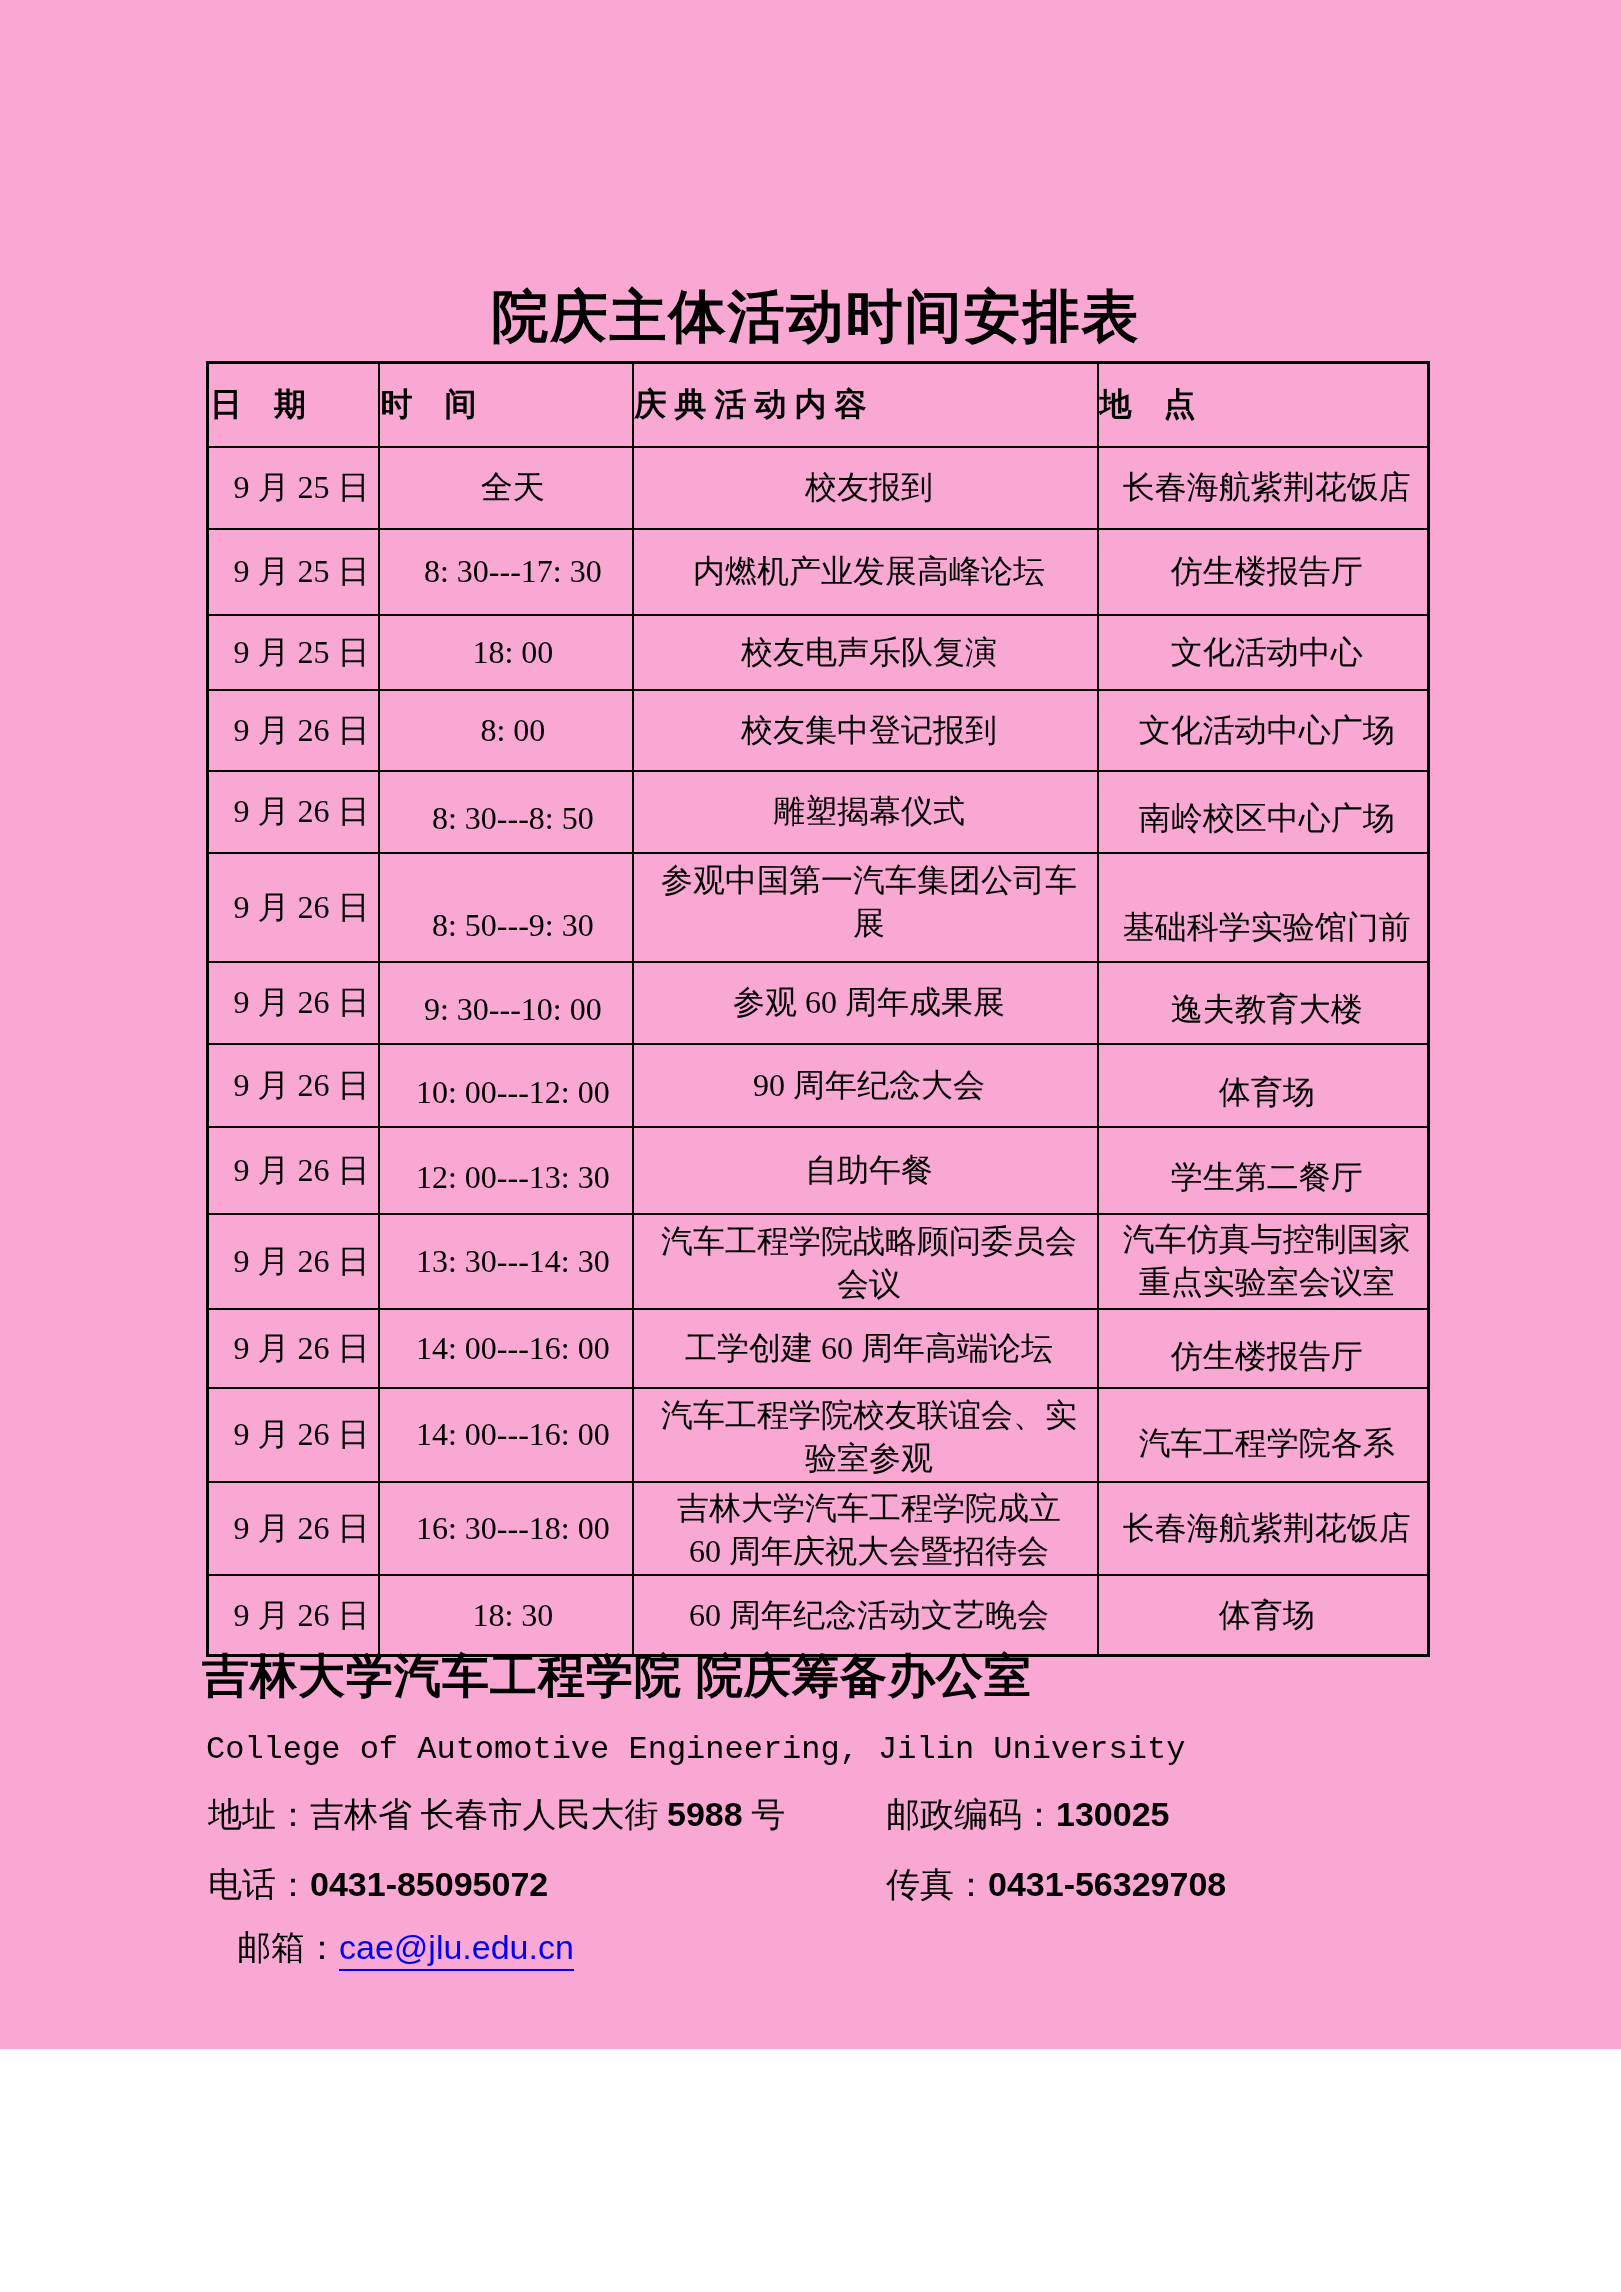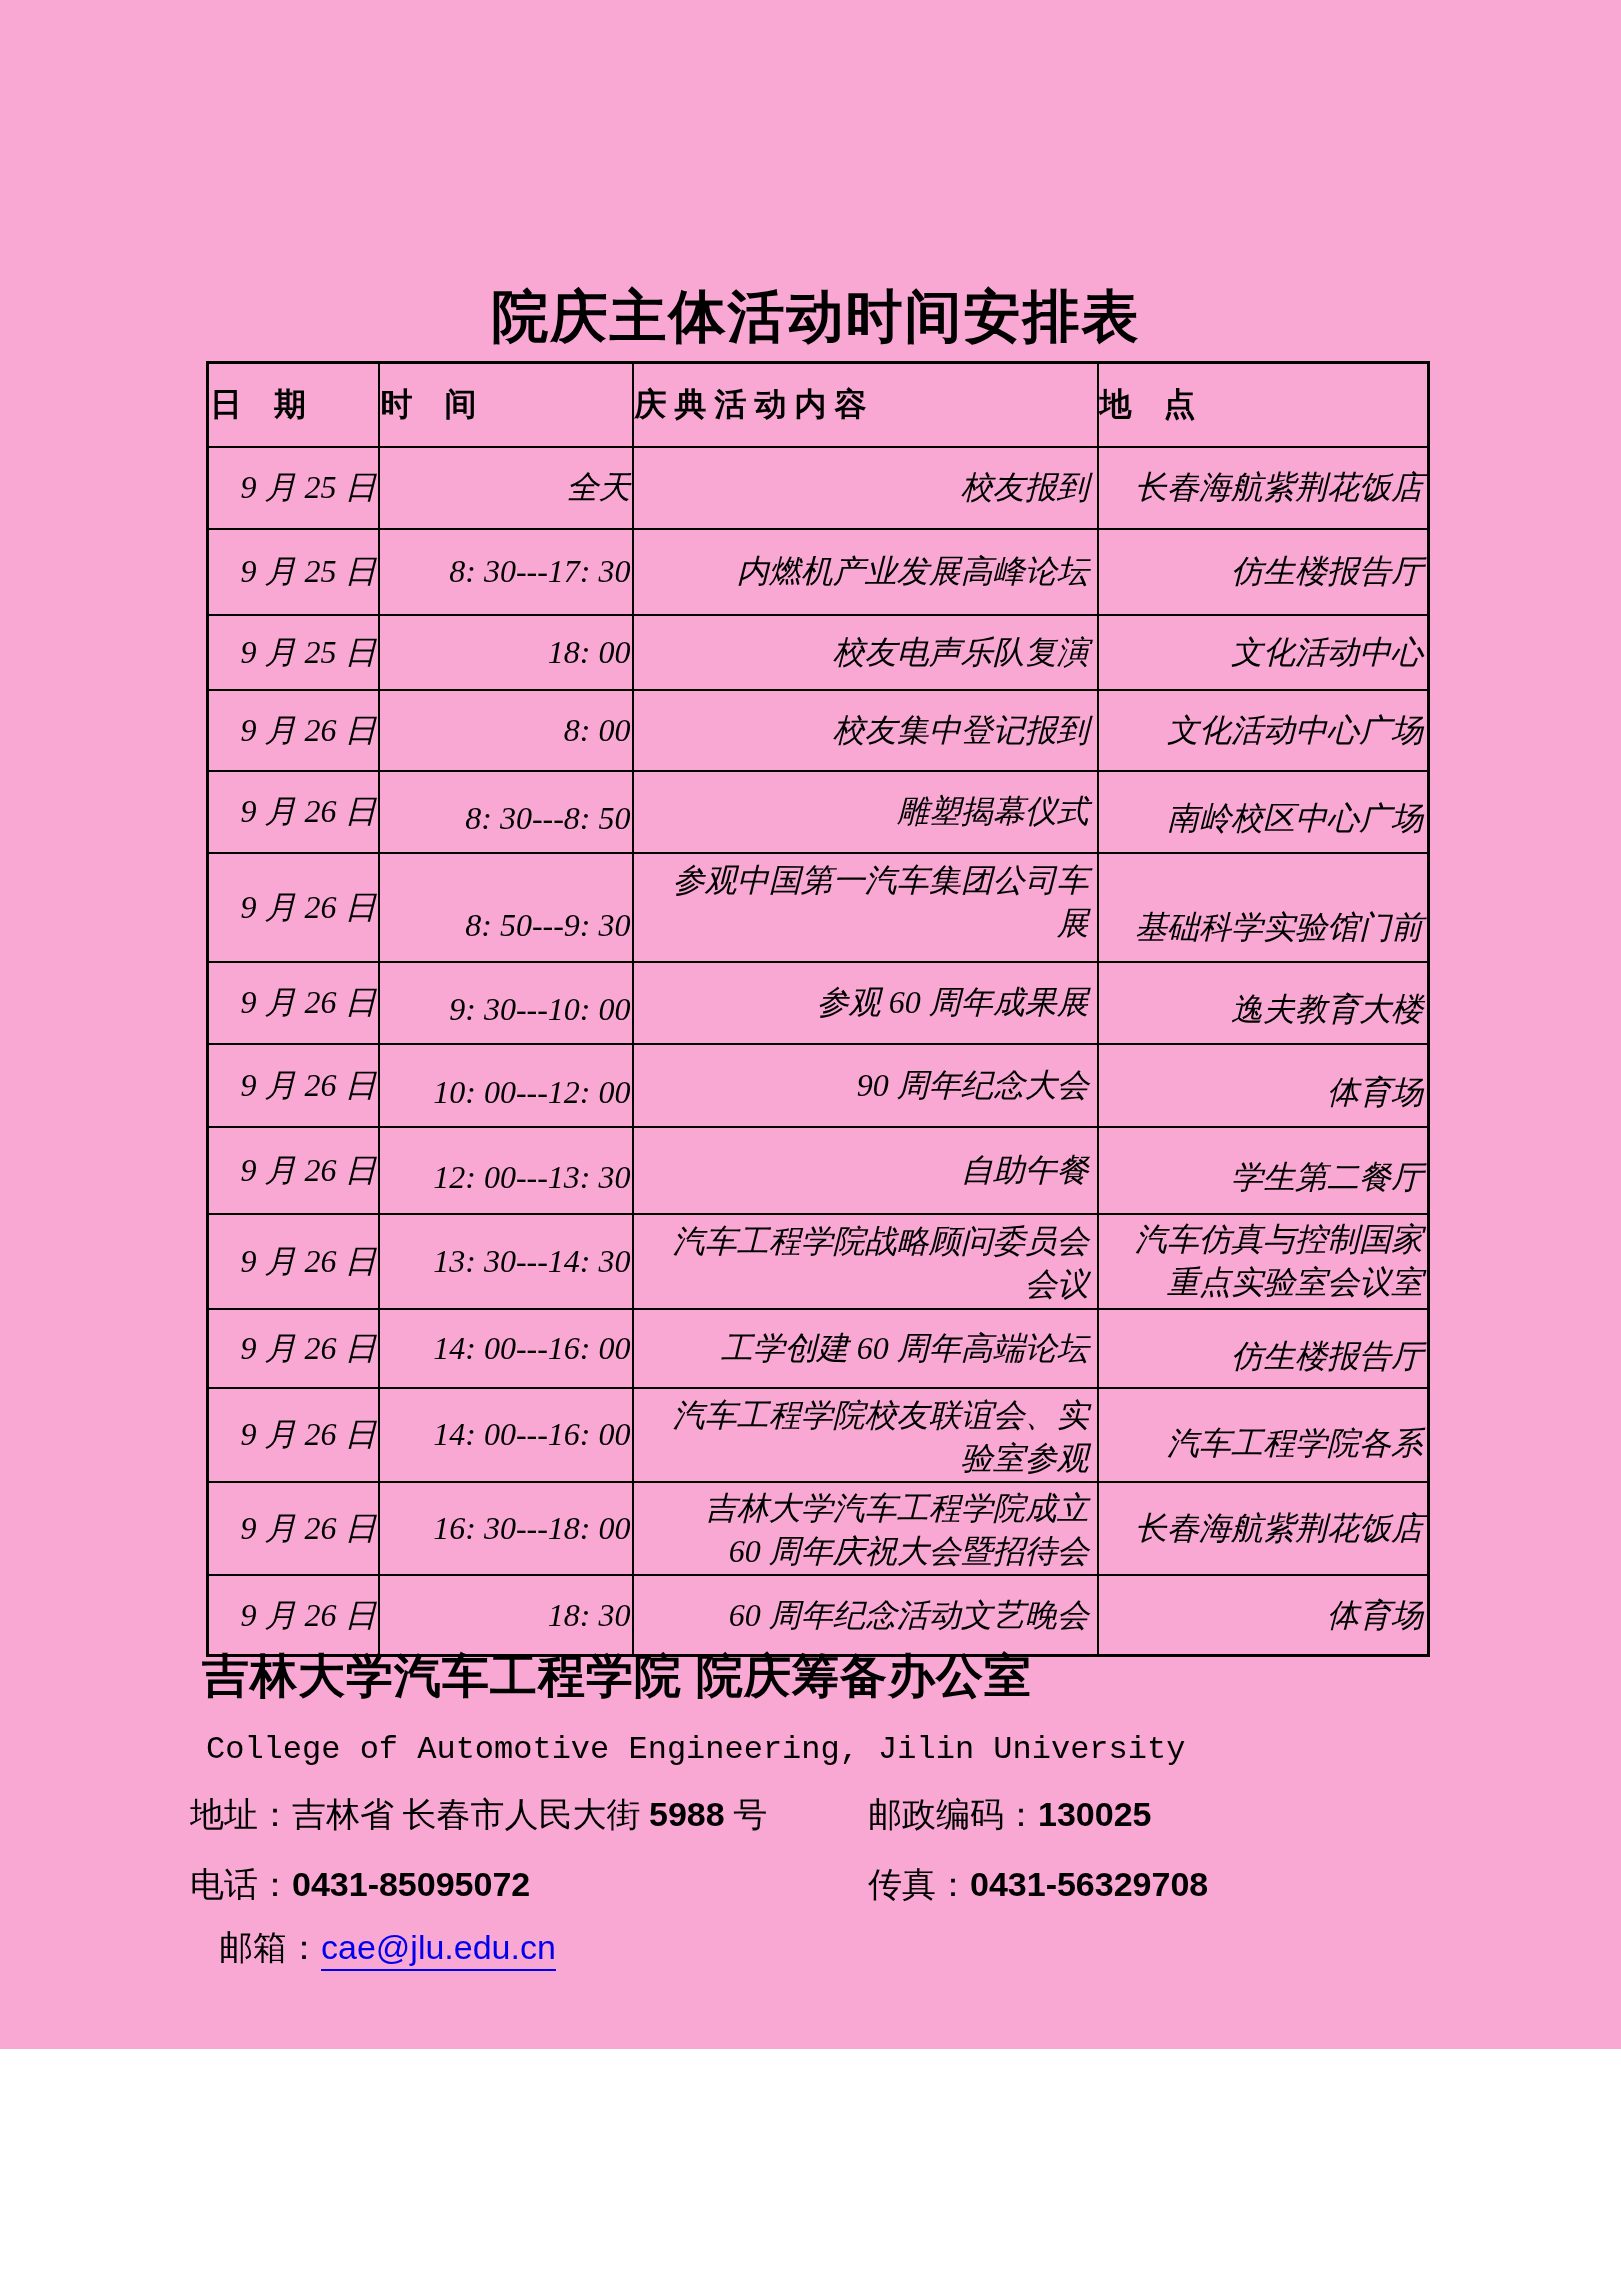--- a/index.html
+++ b/index.html
@@ -49,22 +49,21 @@
   table.schedule th {
     font-size: 32px;
     font-weight: bold;
     text-align: left;
     white-space: nowrap;
   }
   table.schedule td {
     font-size: 32px;
     line-height: 43px;
     white-space: pre-line;
-    text-align: right;
-    font-style: italic;
+    text-align: center;
   }
   thead tr { height: 84px; }
   tbody tr:nth-child(1)  { height: 82px; }
   tbody tr:nth-child(2)  { height: 86px; }
   tbody tr:nth-child(3)  { height: 75px; }
   tbody tr:nth-child(4)  { height: 81px; }
   tbody tr:nth-child(5)  { height: 82px; }
   tbody tr:nth-child(6)  { height: 109px; }
   tbody tr:nth-child(7)  { height: 82px; }
   tbody tr:nth-child(8)  { height: 83px; }
@@ -113,21 +112,21 @@
     position: absolute;
     top: 1731px;
     left: 206px;
     font-family: Liberation Mono, monospace;
     font-weight: normal;
     font-size: 32px;
     white-space: nowrap;
   }
   .contact-line {
     position: absolute;
-    left: 190px;
+    left: 208px;
     font-size: 34px;
     line-height: 1.2;
     white-space: nowrap;
   }
   .line-address { top: 1794px; }
   .line-phone   { top: 1864px; }
   .line-email   { top: 1927px; margin-left: 29px; }
   .contact-left { display: inline-block; width: 678px; }
   .num {
     font-family: "Liberation Sans", "DejaVu Sans", sans-serif;

